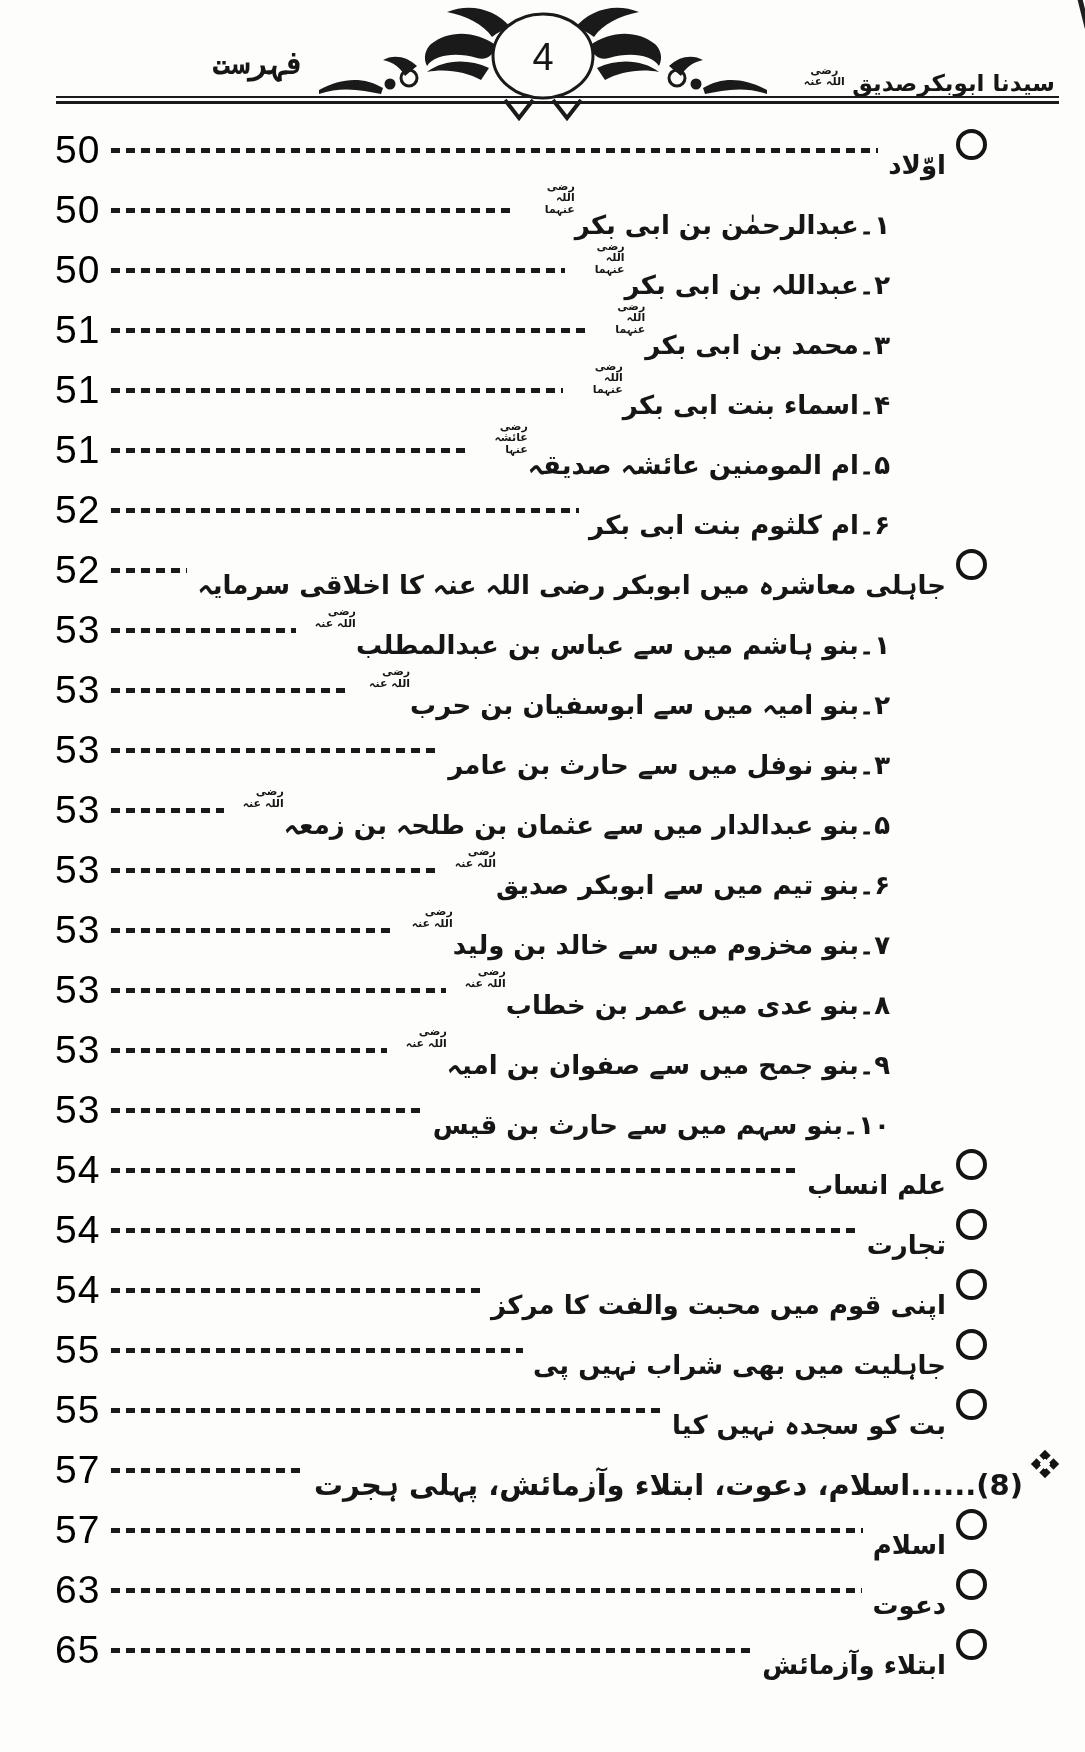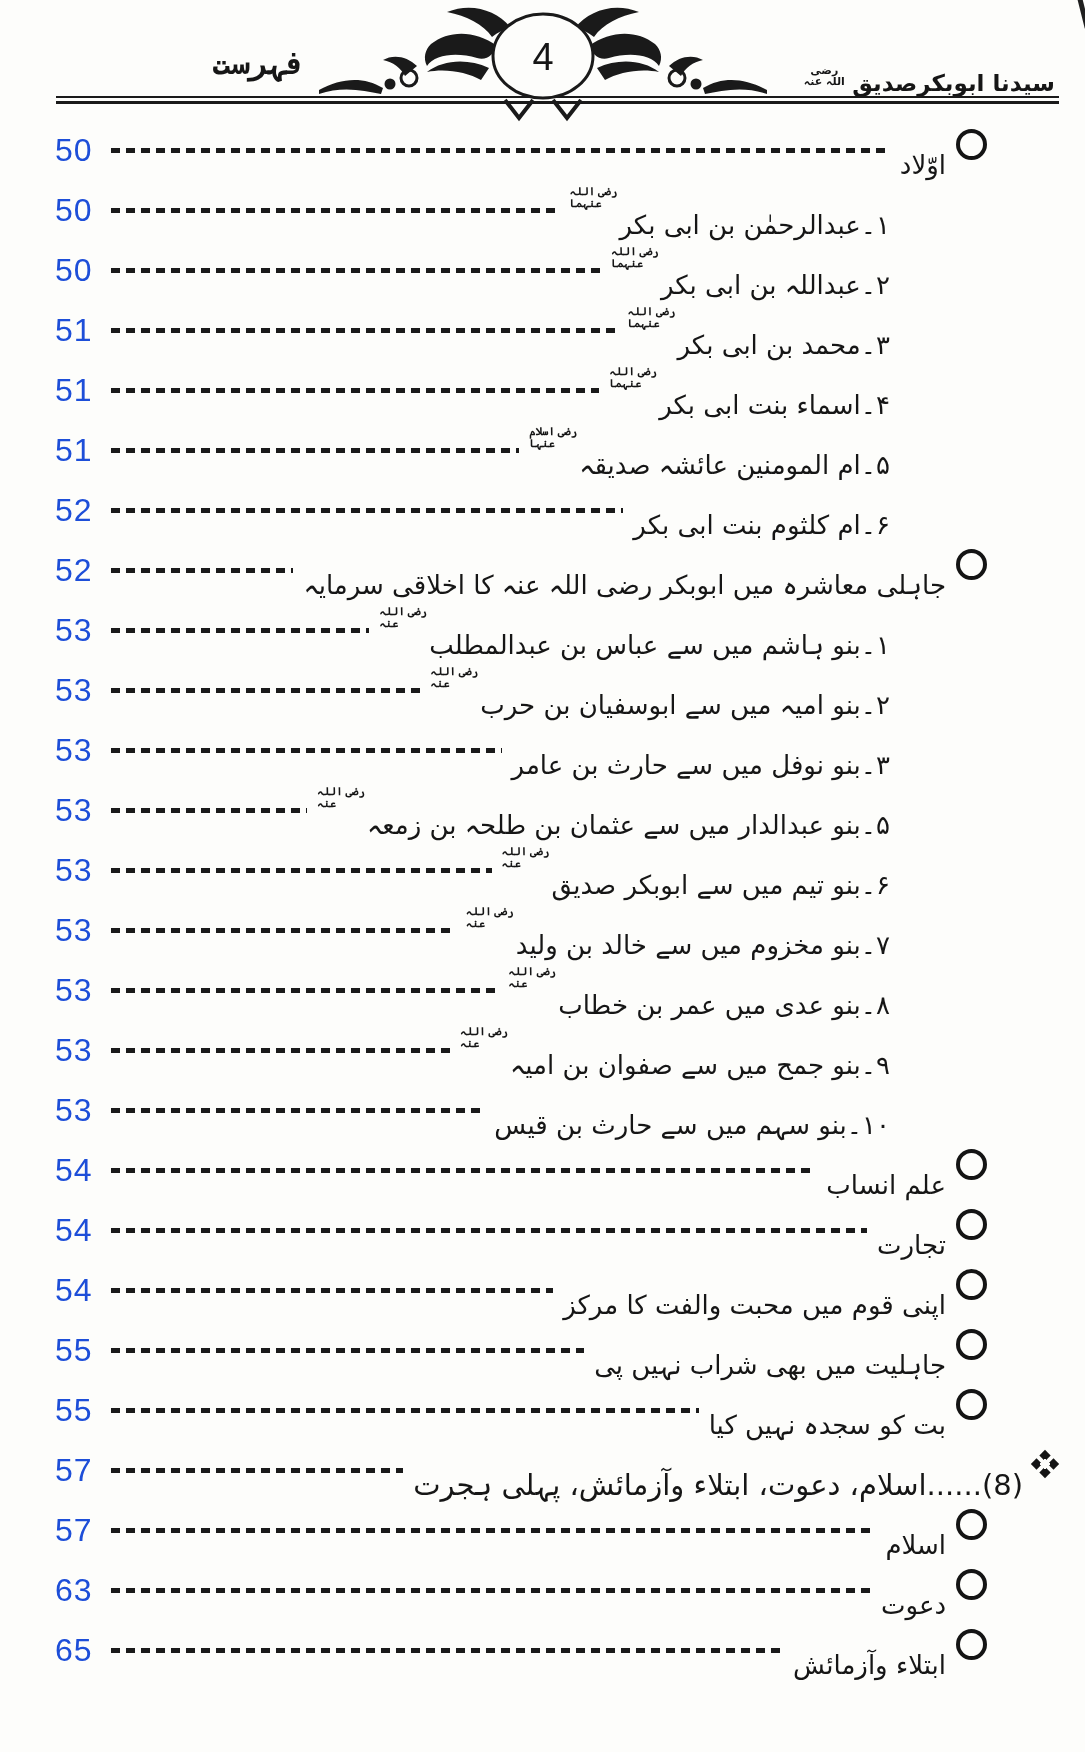--- a/index.html
+++ b/index.html
@@ -55,38 +55,37 @@
     display:flex;align-items:center;
     height:60px;
     padding-left:55px;padding-right:195px;
     direction:ltr;
   }
   .row.b-circle{padding-right:98px;}
   .row.b-diamond{padding-right:26px;}
   .num{
     flex:0 0 auto;min-width:48px;
     font-family:"Liberation Sans",sans-serif;
-    font-size:32px;letter-spacing:1px;color:#1d4ed8;
+    font-size:39px;letter-spacing:1px;color:#000000;
   }
   .leader{
     flex:1 1 auto;min-width:20px;
     height:5px;margin:0 10px 0 8px;
     background:repeating-linear-gradient(to right,#1a1a1a 0 9px,transparent 9px 15px);
   }
   .hon{
     flex:0 0 auto;
     font-size:11px;font-weight:bold;line-height:1.05;
-    width:50px;text-align:left;
+    width:50px;text-align:right;
     transform:translateY(-12px);
-    font-family:Liberation Serif, serif;
   }
   .title{
     flex:0 0 auto;
     direction:rtl;unicode-bidi:isolate;
-    font-size:26px;font-weight:normal;white-space:nowrap;
+    font-size:26px;font-weight:bold;white-space:nowrap;
     transform:translateY(-7px);
     font-family:"DejaVu Sans",sans-serif;
     margin-top:44px;
   }
   .row.b-diamond .title{font-size:29px;}
   .bullet{flex:0 0 auto;}
   .row.b-circle .bullet{
     width:31px;height:31px;box-sizing:border-box;
     border:4px solid #141414;border-radius:50%;
     margin-left:10px;transform:translateY(-6px);
@@ -169,21 +168,21 @@
       <div class="row b-none">
     <span class="num">51</span>
     <span class="leader"></span>
     <span class="hon">رضی اللہ عنہما</span>
     <span class="title">۴۔اسماء بنت ابی بکر</span>
 
   </div>
       <div class="row b-none">
     <span class="num">51</span>
     <span class="leader"></span>
-    <span class="hon">رضی اسلام عنہا</span>
+    <span class="hon">رضی عائشہ عنہا</span>
     <span class="title">۵۔ام المومنین عائشہ صدیقہ</span>
 
   </div>
       <div class="row b-none">
     <span class="num">52</span>
     <span class="leader"></span>
 
     <span class="title">۶۔ام کلثوم بنت ابی بکر</span>
 
   </div>

